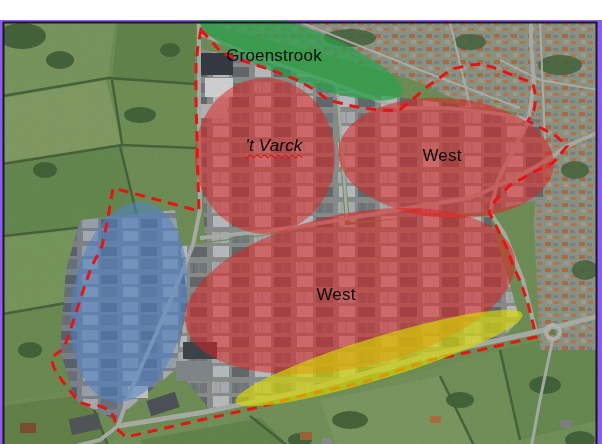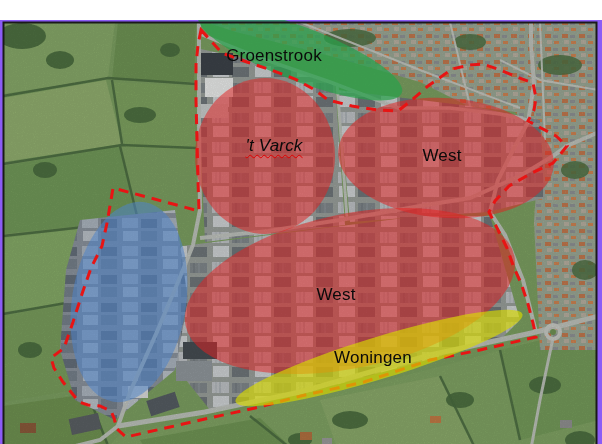--- a/index.html
+++ b/index.html
@@ -182,15 +182,14 @@
     <rect id="frame-rect" x="3.5" y="2.5" width="593" height="432" fill="none" stroke-width="2" stroke="#1a1a1a"></rect>
     <line id="frame-bottom" x1="2" y1="436.5" x2="600" y2="436.5" stroke-width="4" stroke="#1a1a1a"></line>
     <rect id="corner-mark" x="3" y="439" width="9" height="4" fill="#2e4fd8"></rect>
   </svg>
 
   <div id="labels-layer">
       <div class="zone-label" style="left: 274px; top: 36px;">Groenstrook</div>
       <div class="zone-label misspelled" style="left: 274px; top: 126px;">'t Varck</div>
       <div class="zone-label" style="left: 442px; top: 136px;">West</div>
       <div class="zone-label" style="left: 336px; top: 275px;">West</div>
-      <div class="zone-label" style="left: 373px; top: 338px;">Woningen</div>
     </div>
 </div>
 
 </body></html>

